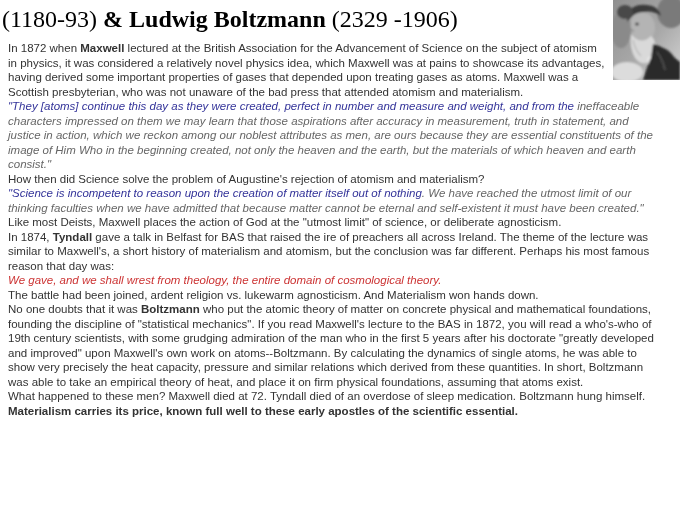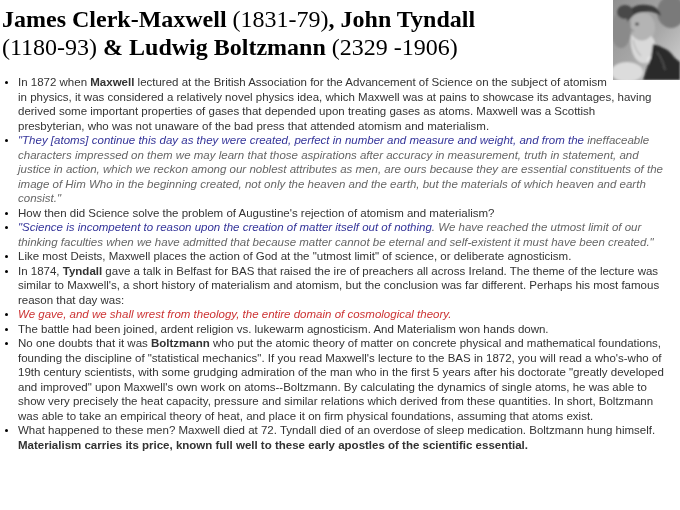--- a/index.html
+++ b/index.html
@@ -22,22 +22,22 @@
     font-family:"Liberation Serif","DejaVu Serif",serif;
     font-size:24px;
     line-height:28px;
     color:var(--title-text,#000000);
     padding:5px 0 0 2px;
     font-weight:normal;
     margin:0;
   }
   .title-line{white-space:nowrap;}
   .bullet-list{
-    margin:14px 0 0 0;
-    padding:0 16px 0 18px;
+    margin:8px 0 0 0;
+    padding:0 16px 0 8px;
     font-size:11.5px;
     line-height:14.5px;
   }
   .bullet-list li{
     margin:0;padding:0;
     list-style:disc outside;
   }
   .bullet-list li::marker{color:#000000;font-size:10px;}
   .seg-regular{font-weight:normal;}
   .seg-bold{font-weight:bold;}
@@ -82,21 +82,20 @@
 
         <path d="M34,58 L42,54 L46,66 L36,68 Z" fill="#e8e8e8"></path>
 
         <path d="M40,44 Q56,48 62,58 L67,62 L67,80 L30,80 Q34,66 38,58 Z" fill="#2b2b2b"></path>
         <path d="M44,52 Q50,60 52,70" stroke="#4c4c4c" stroke-width="2" fill="none"></path>
       </g>
     </svg>
   </div>
 
   <h1 class="page-title">
-      <div class="title-line"><span class="seg-bold">James Clerk-Maxwell</span><span class="seg-regular"> (1831-79)</span><span class="seg-bold">, John Tyndall</span></div>
       <div class="title-line"><span class="seg-regular">(1180-93) </span><span class="seg-bold">&amp; Ludwig Boltzmann</span><span class="seg-regular"> (2329 -1906)</span></div>
     </h1>
 
   <ul class="bullet-list">
       <li><span class="seg-normal">In 1872 when </span><span class="seg-bold">Maxwell</span><span class="seg-normal"> lectured at the British Association for the Advancement of Science on the subject of atomism in physics, it was considered a relatively novel physics idea, which Maxwell was at pains to showcase its advantages, having derived some important properties of gases that depended upon treating gases as atoms. Maxwell was a Scottish presbyterian, who was not unaware of the bad press that attended atomism and materialism.</span></li>
       <li><span class="seg-blueItalic">"They [atoms] continue this day as they were created, perfect in number and measure and weight, and from the </span><span class="seg-grayItalic">ineffaceable characters impressed on them we may learn that those aspirations after accuracy in measurement, truth in statement, and justice in action, which we reckon among our noblest attributes as men, are ours because they are essential constituents of the image of Him Who in the beginning created, not only the heaven and the earth, but the materials of which heaven and earth consist."</span></li>
       <li><span class="seg-normal">How then did Science solve the problem of Augustine's rejection of atomism and materialism?</span></li>
       <li><span class="seg-blueItalic">"Science is incompetent to reason upon the creation of matter itself out of nothing</span><span class="seg-grayItalic">. We have reached the utmost limit of our thinking faculties when we have admitted that because matter cannot be eternal and self-existent it must have been created."</span></li>
       <li><span class="seg-normal">Like most Deists, Maxwell places the action of God at the "utmost limit" of science, or deliberate agnosticism.</span></li>
       <li><span class="seg-normal">In 1874, </span><span class="seg-bold">Tyndall</span><span class="seg-normal"> gave a talk in Belfast for BAS that raised the ire of preachers all across Ireland. The theme of the lecture was similar to Maxwell's, a short history of materialism and atomism, but the conclusion was far different. Perhaps his most famous reason that day was:</span></li>

